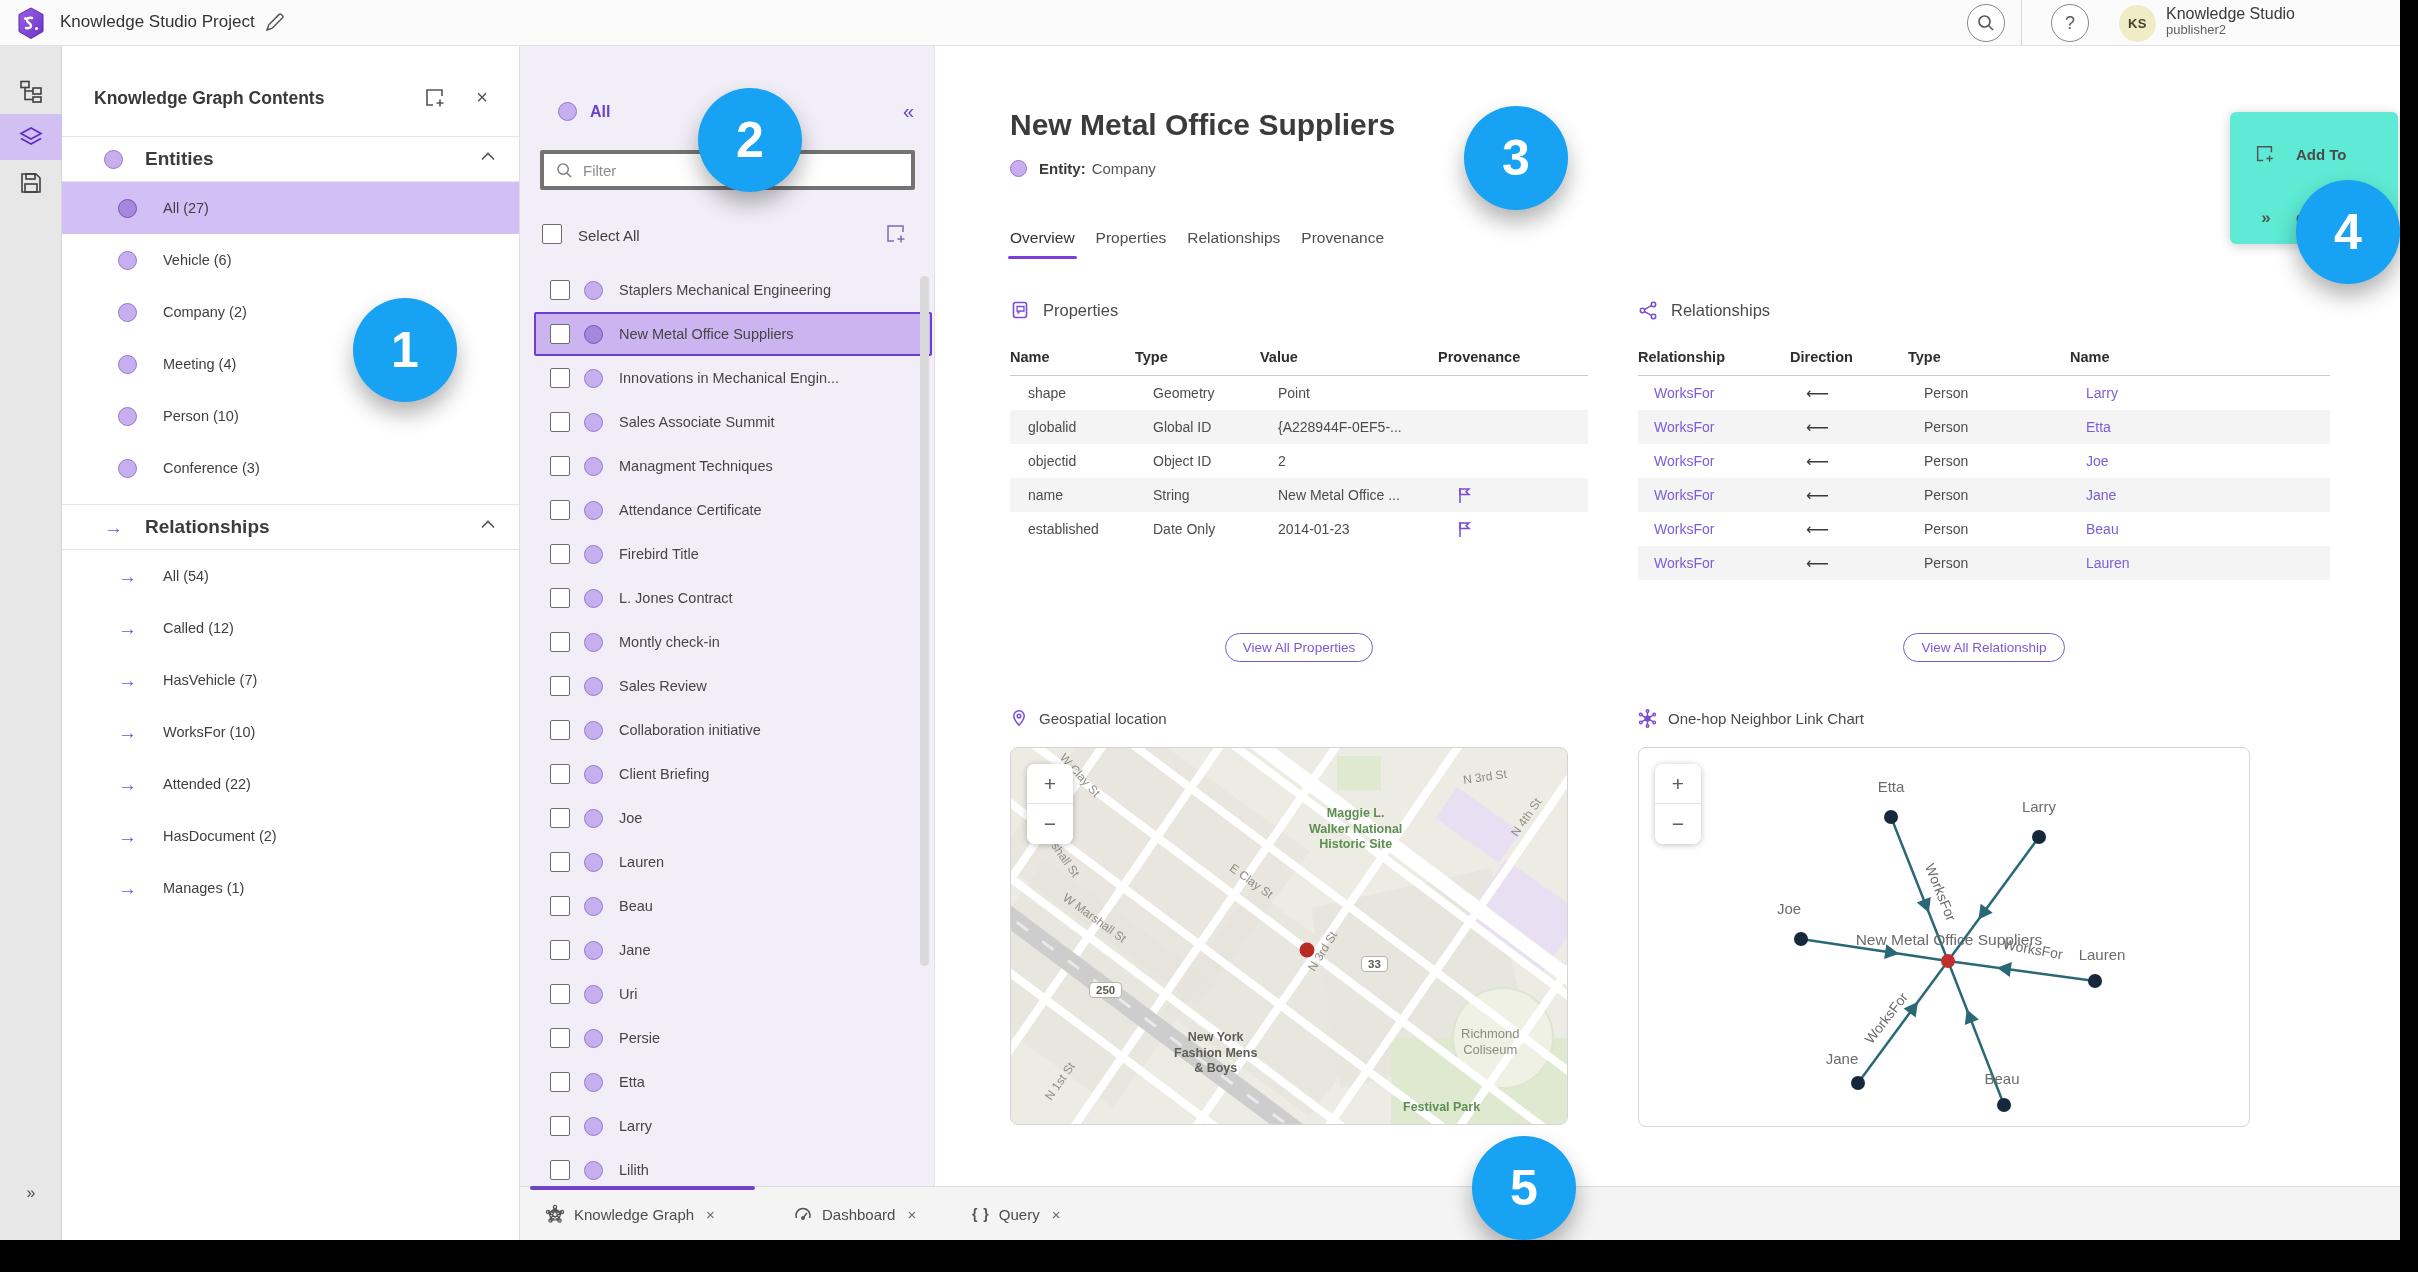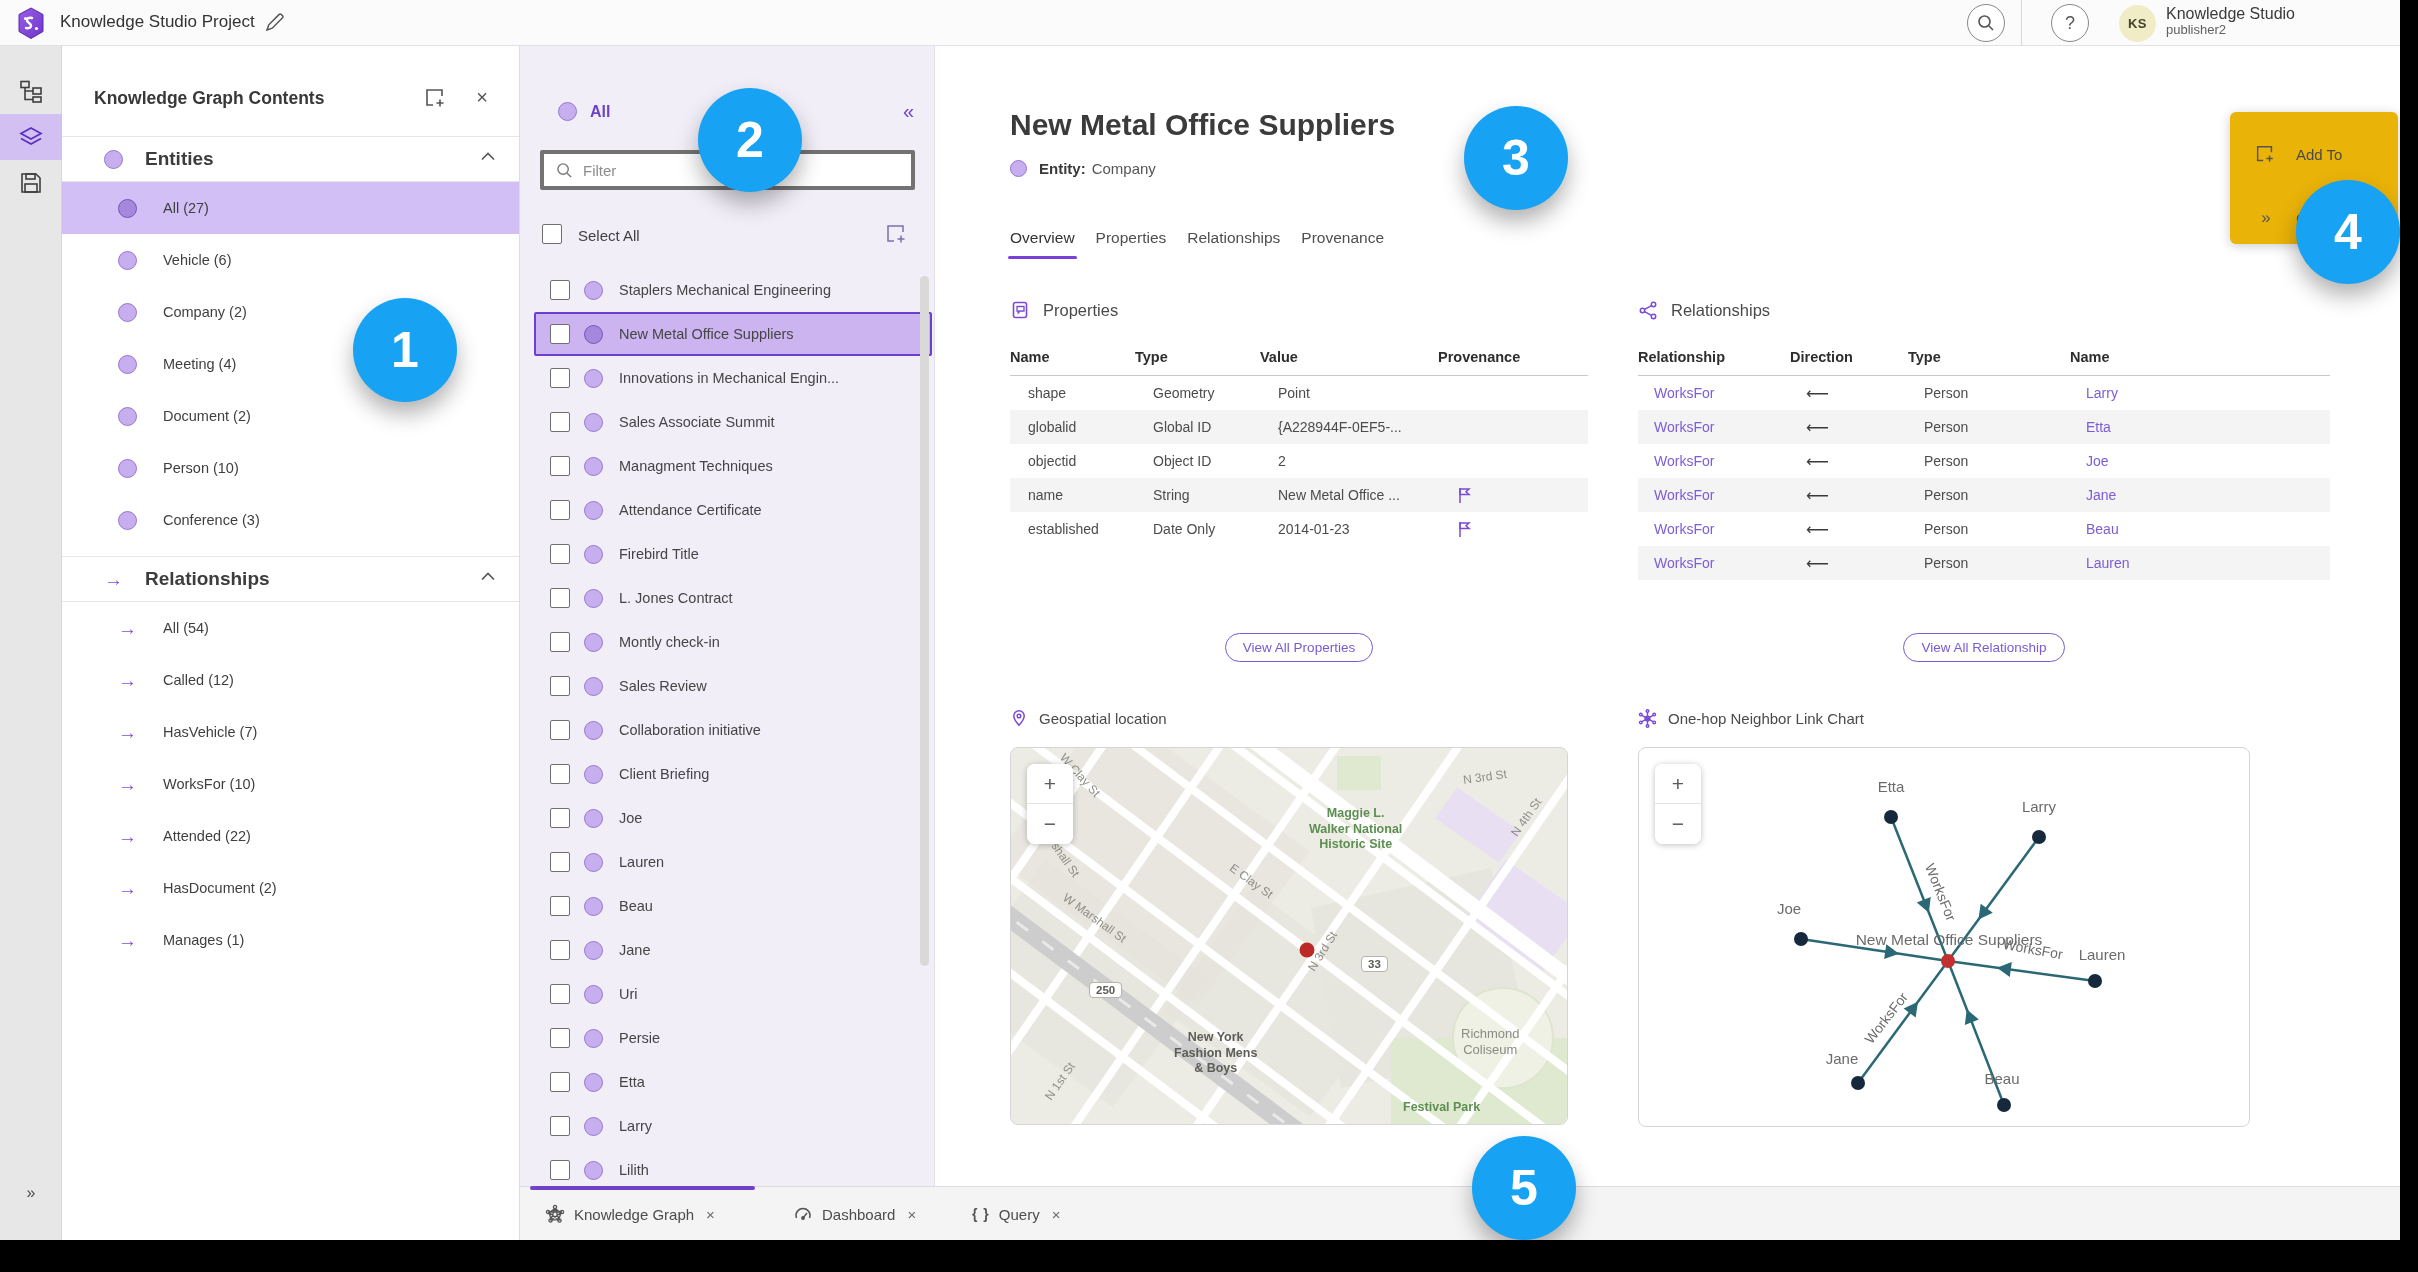--- a/index.html
+++ b/index.html
@@ -104,21 +104,21 @@
   .zoom-ctl { position:absolute; left:16px; top:16px; width:46px; background:#fff; border-radius:8px; box-shadow:0 1px 6px rgba(0,0,0,.25); z-index:6; overflow:hidden; }
   .zoom-btn { width:46px; height:40px; display:flex; align-items:center; justify-content:center; font-size:21px; color:#5b5b5b; cursor:pointer; background:#fff; border:none; font-family:inherit; }
   .zoom-btn:first-child { border-bottom:1px solid #e3e3e3; }
   .map-label { position:absolute; color:#8e8e86; font-size:12px; white-space:pre-line; line-height:1.25; z-index:3; }
   .map-label.poi-green { color:#5d8f52; font-weight:bold; text-align:center; font-size:12.5px; }
   .map-label.poi-dark { color:#5d5d57; font-weight:bold; text-align:center; font-size:12.5px; }
   .map-label.poi-gray { color:#8b8b85; text-align:center; font-size:13px; }
   .shield { position:absolute; background:#fff; border:1.5px solid #b5b5ac; border-radius:4px; font-size:11.5px; font-weight:bold; color:#5c5c56; padding:1px 6px; z-index:3; }
 
   
-  .flyout { position:absolute; left:1295px; top:66px; width:168px; height:132px; background:#eab308; border-radius:6px; box-shadow:0 2px 12px rgba(0,0,0,.2); z-index:8; }
+  .flyout { position:absolute; left:1295px; top:66px; width:168px; height:132px; background:#5eead4; border-radius:6px; box-shadow:0 2px 12px rgba(0,0,0,.2); z-index:8;font-weight:bold; }
   .flyout-item { position:absolute; left:0; width:100%; height:40px; display:flex; align-items:center; cursor:pointer; }
   .flyout-item .fi-icon { margin-left:24px; width:24px; text-align:center; color:#555; }
   .flyout-item .fi-label { margin-left:18px; font-size:15px; color:#4a4a4a; }
 
   
   .tabbar { position:absolute; left:520px; top:1186px; width:1880px; height:54px; background:#f4f4f4; border-top:1px solid #dcdcdc; z-index:4; }
   .tabbar-indicator { position:absolute; left:10px; top:-1px; width:225px; height:4px; background:#6f42c8; border-radius:2px; }
   .btab { position:absolute; top:0; height:54px; display:flex; align-items:center; gap:9px; cursor:pointer; }
   .btab .bt-label { font-size:15px; color:#4c4c4c; }
   .btab .bt-close { font-size:15px; color:#6a6a6a; margin-left:3px; }
@@ -224,24 +224,20 @@
           <span class="ent-circle"></span>
           <span class="item-label">Vehicle (6)</span>
         </div>
         <div class="cp-item">
           <span class="ent-circle"></span>
           <span class="item-label">Company (2)</span>
         </div>
         <div class="cp-item">
           <span class="ent-circle"></span>
           <span class="item-label">Meeting (4)</span>
-        </div>
-        <div class="cp-item">
-          <span class="ent-circle"></span>
-          <span class="item-label">Document (2)</span>
         </div>
         <div class="cp-item">
           <span class="ent-circle"></span>
           <span class="item-label">Person (10)</span>
         </div>
         <div class="cp-item">
           <span class="ent-circle"></span>
           <span class="item-label">Conference (3)</span>
         </div>
         <div class="cp-gap"></div>

